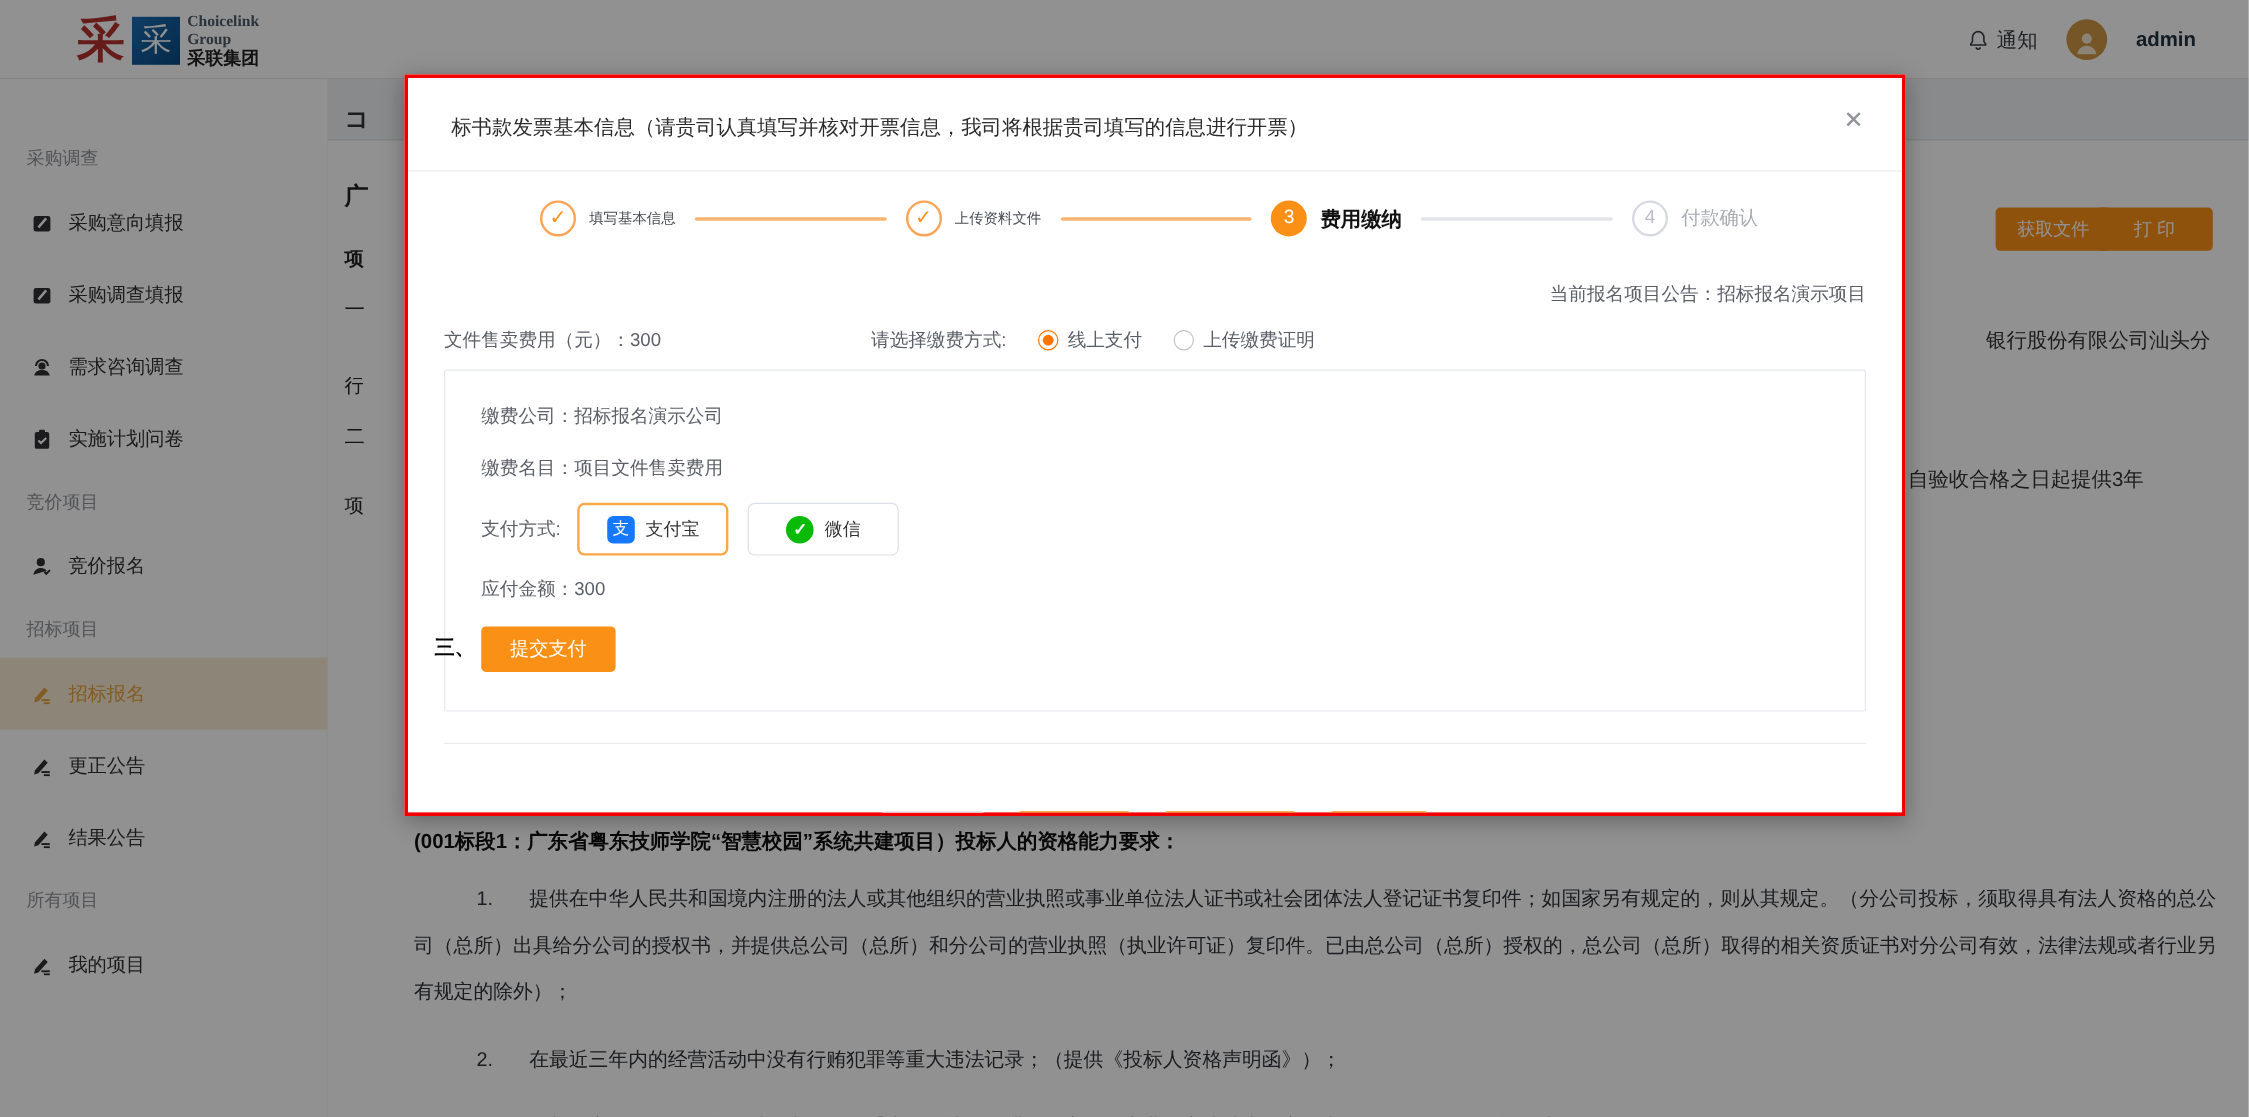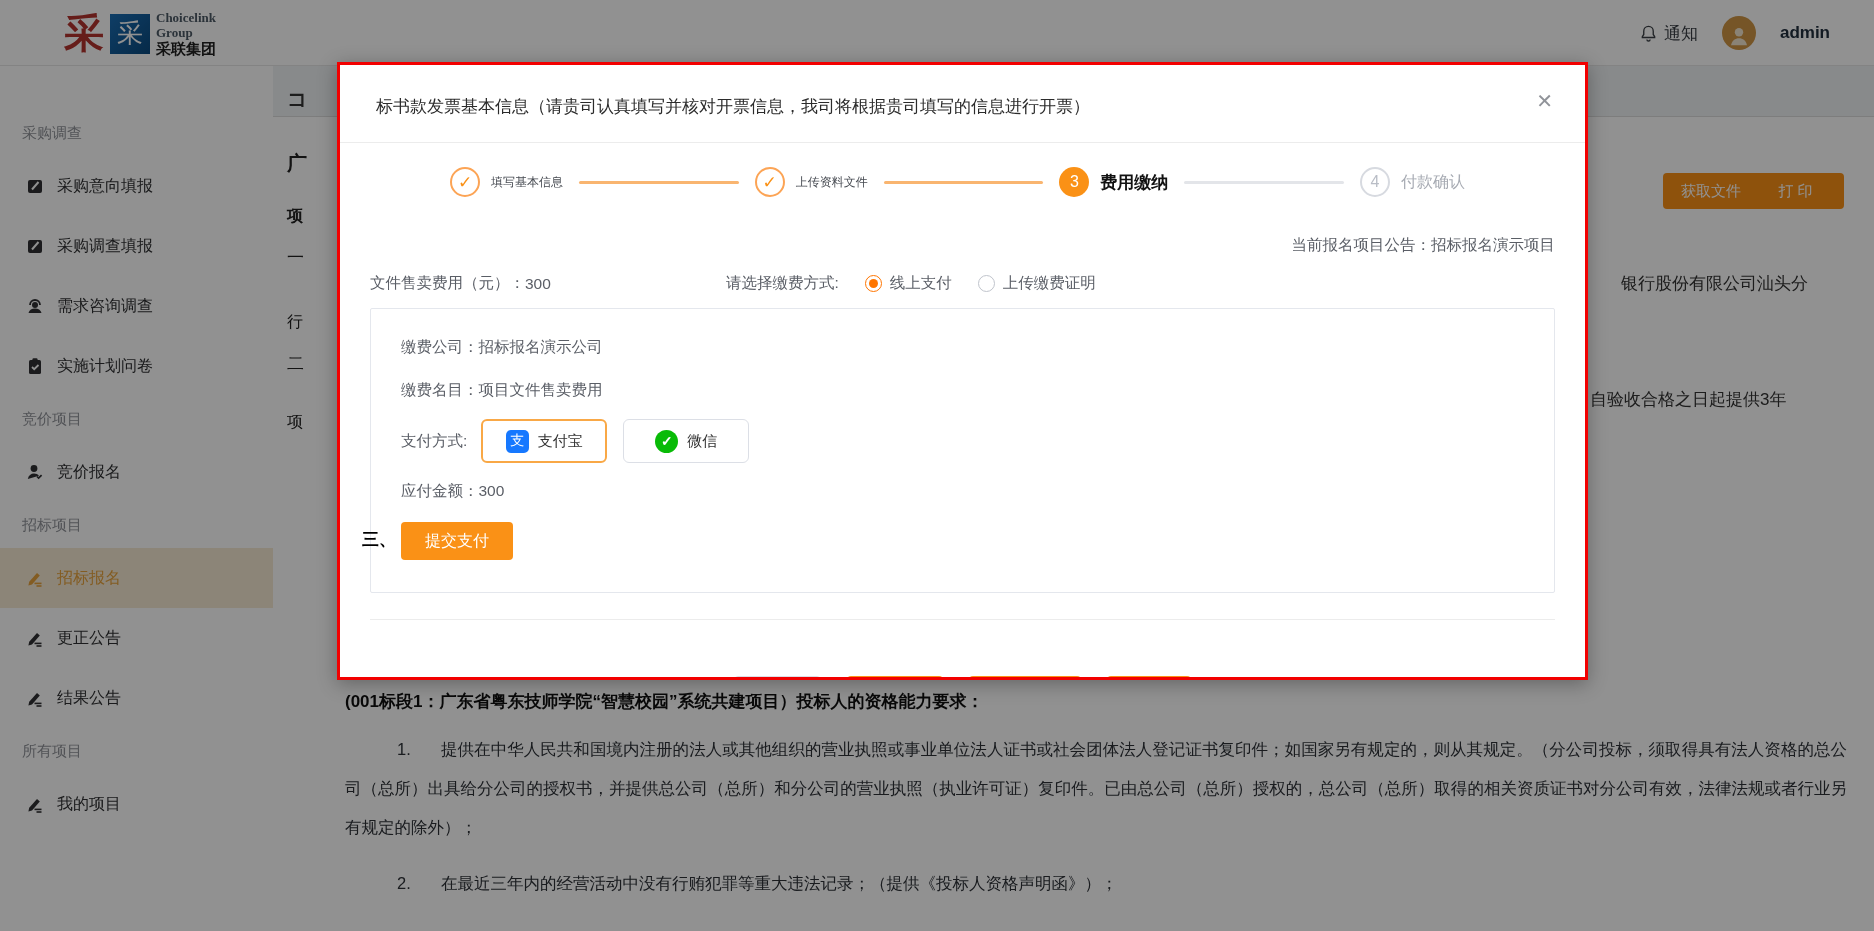--- a/index.html
+++ b/index.html
@@ -33,21 +33,21 @@
   .btn-print  { left:1474px; top:107px; width:97px; }
 
   .frag { position:absolute; left:14px; color:#222; white-space:nowrap; }
   .frag-ret   { top:20px;  font-size:20px; font-weight:bold; color:#333; }
   .frag-title { top:84px;  font-size:20px; font-weight:bold; }
   .frag-p1    { top:140px; font-size:16px; font-weight:bold; }
   .frag-s1    { top:180px; font-size:17px; }
   .frag-r1    { top:246px; font-size:16px; }
   .frag-s2    { top:286px; font-size:17px; }
   .frag-p2    { top:346px; font-size:16px; }
-  .frag-right1 { position:absolute; left:1348px; top:206px; font-size:17px; color:#333; white-space:nowrap; }
+  .frag-right1 { position:absolute; left:1382px; top:206px; font-size:17px; color:#333; white-space:nowrap; }
   .frag-right2 { position:absolute; left:1300px; top:322px; font-size:17px; color:#333; white-space:nowrap; }
 
   .doc-block { position:absolute; left:72px; top:624px; width:1502px; color:#2e3238; }
   .doc-heading { font-size:17px; font-weight:bold; color:#111; }
   .doc-item { margin-top:17px; font-size:16.5px; line-height:39px; text-align:justify; }
   .doc-num { display:inline-block; margin-left:52px; width:44px; }
 
   
   .overlay { position:absolute; inset:0; background:rgba(0,0,0,0.43); z-index:5; }
 

